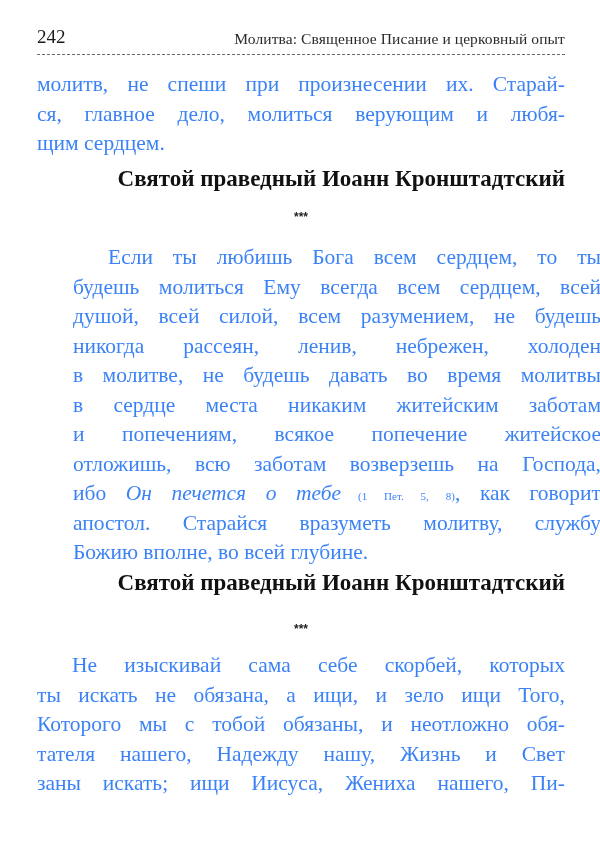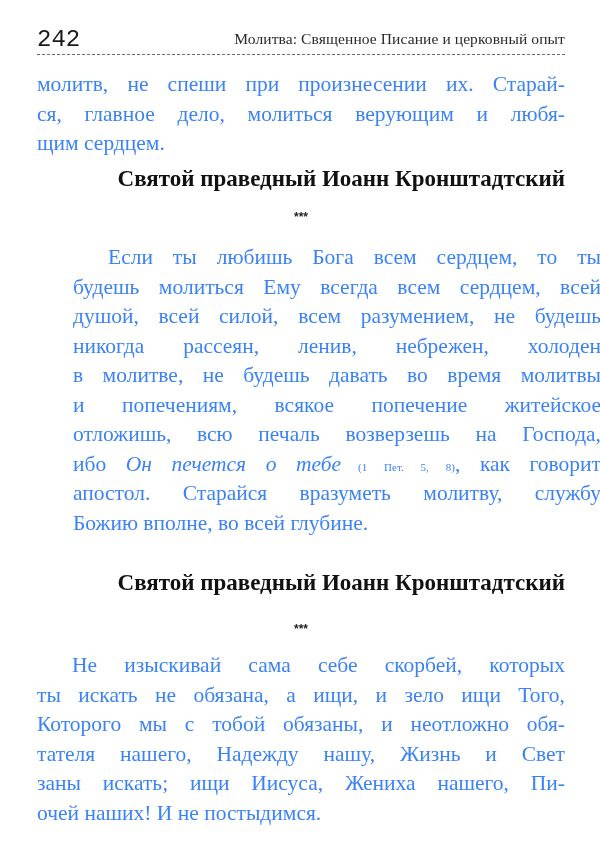--- a/index.html
+++ b/index.html
@@ -26,22 +26,22 @@
       left: 0;
       top: 24px;
       width: 528px;
       height: 30px;
       border-bottom: 1px dashed #6a6a6a;
     }
     .page-number {
       position: absolute;
       left: 0;
       top: 2px;
-      font-family: Liberation Mono, monospace;
-      font-size: 24px;
+      font-family: Liberation Serif, serif;
+      font-size: 19px;
       color: #1a1a1a;
     }
     .running-title {
       position: absolute;
       right: 0;
       top: 6px;
       font-family: "Liberation Serif", serif;
       font-size: 15.5px;
       letter-spacing: 0.1px;
       color: #2a2a2a;
@@ -115,32 +115,32 @@
   <div class="attribution" style="top:166px;">Святой праведный Иоанн Кронштадтский</div>
 
   <div class="separator" style="top:210px;">***</div>
 
   <div class="body-text" style="top:243px;margin-left:36px;">
     <span class="line indent">Если ты любишь Бога всем сердцем, то ты</span>
     <span class="line">будешь молиться Ему всегда всем сердцем, всей</span>
     <span class="line">душой, всей силой, всем разумением, не будешь</span>
     <span class="line">никогда рассеян, ленив, небрежен, холоден</span>
     <span class="line">в молитве, не будешь давать во время молитвы</span>
+    <span class="line">в сердце места никаким житейским заботам</span>
     <span class="line">и попечениям, всякое попечение житейское</span>
-    <span class="line">отложишь, всю печаль возверзешь на Господа,</span>
+    <span class="line">отложишь, всю заботам возверзешь на Господа,</span>
     <span class="line"><span>ибо </span><span class="italic">Он печется о тебе</span><span class="ref"> (1 Пет. 5, 8)</span><span>, как говорит</span></span>
     <span class="line">апостол. Старайся вразуметь молитву, службу</span>
     <span class="line last">Божию вполне, во всей глубине.</span>
   </div>
   <div class="attribution" style="top:570px;">Святой праведный Иоанн Кронштадтский</div>
 
   <div class="separator" style="top:622px;">***</div>
 
   <div class="body-text" style="top:651px;">
     <span class="line indent">Не изыскивай сама себе скорбей, которых</span>
     <span class="line">ты искать не обязана, а ищи, и зело ищи Того,</span>
     <span class="line">Которого мы с тобой обязаны, и неотложно обя-</span>
     <span class="line">тателя нашего, Надежду нашу, Жизнь и Свет</span>
     <span class="line">заны искать; ищи Иисуса, Жениха нашего, Пи-</span>
-    <span class="line last">очей наших! И не постыдимся.</span>
   </div>
 
 </div>
 
 </body></html>

